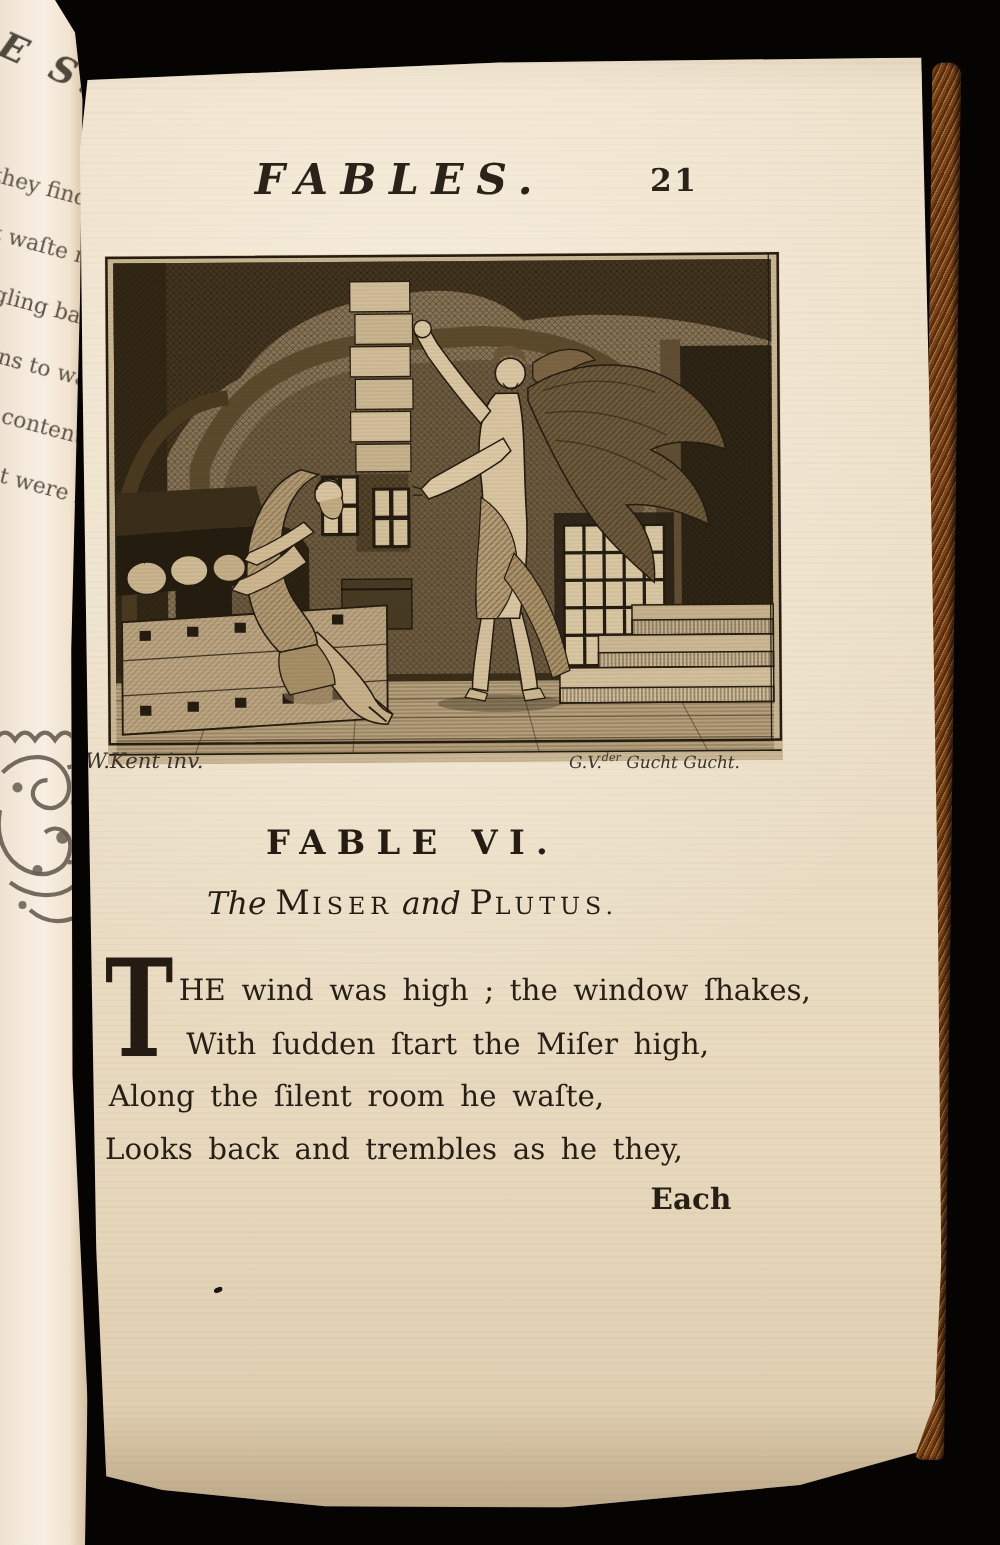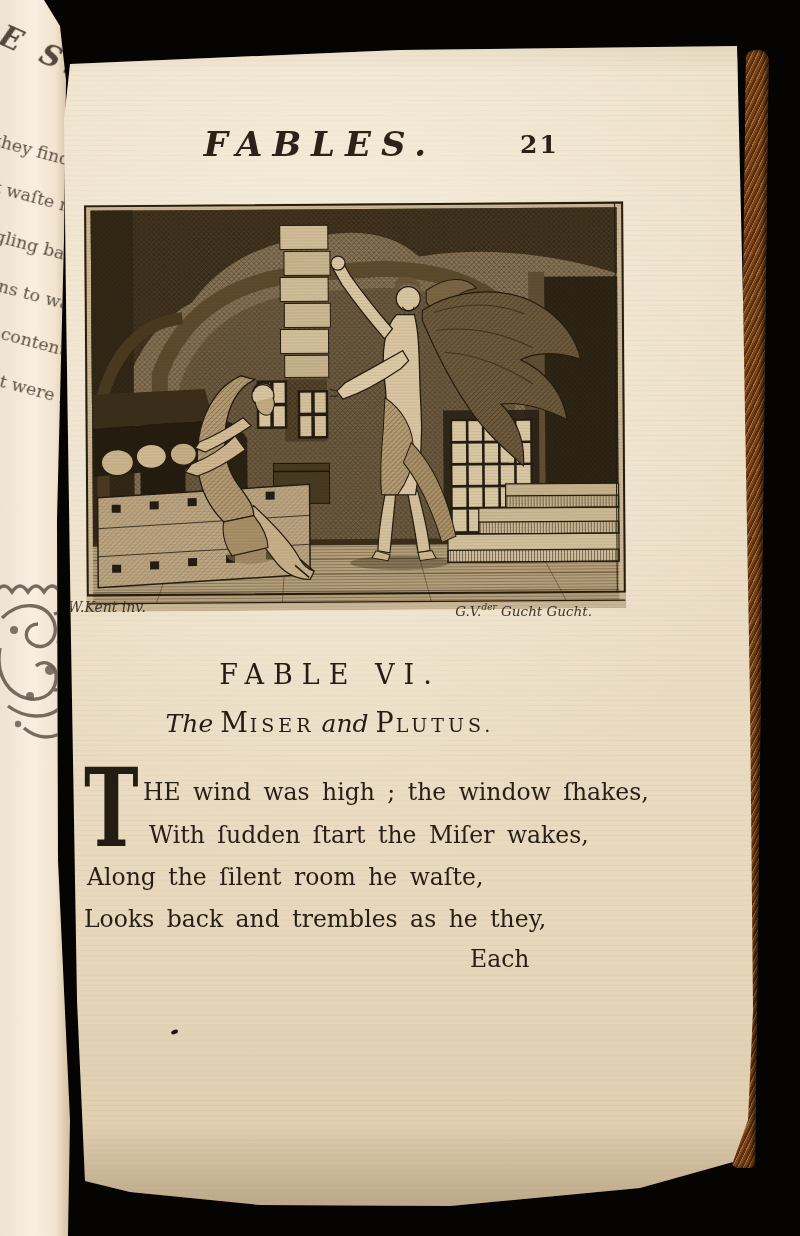--- a/index.html
+++ b/index.html
@@ -41,44 +41,44 @@
       linear-gradient(180deg,#efe3cd 0%,#ecdfc8 40%,#e7d8bd 75%,#dbc9a9 100%);}
 
   .running-head{position:absolute;left:140px;top:124px;width:360px;text-align:center;
     font-style:italic;font-weight:700;font-size:34px;letter-spacing:10px;color:#2b2319;}
   .page-number{position:absolute;left:508px;top:130px;font-weight:700;font-size:25px;
     letter-spacing:2px;color:#2b2319;margin-left:12px;}
 
   .engraving{position:absolute;left:85px;top:203px;width:540px;height:407px;
     transform:rotate(-0.4deg);}
 
-  .credit-left{position:absolute;left:68px;top:599px;font-style:italic;font-size:14px;color:#3c332a;}
+  .credit-left{position:absolute;left:68px;top:599px;font-style:italic;font-size:17px;color:#3c332a;}
   .credit-right{position:absolute;left:360px;top:602px;width:232px;text-align:right;
     font-style:italic;font-size:13.5px;color:#3c332a;}
   .credit-right sup{font-size:9px;}
 
   .fable-number{position:absolute;left:130px;top:659px;width:400px;text-align:center;
-    font-size:27px;font-weight:400;letter-spacing:9px;color:#251d13;}
+    font-size:27px;font-weight:700;letter-spacing:9px;color:#251d13;}
 
   .subtitle{position:absolute;left:90px;top:707px;width:480px;text-align:center;color:#251d13;}
   .subtitle .it{font-style:italic;font-size:25px;margin-top:16px;}
   .subtitle .big{font-size:27px;letter-spacing:2px;}
   .subtitle .sc{font-size:19px;letter-spacing:4px;}
   .subtitle .sp{display:inline-block;width:7px;}
 
   .poem{position:absolute;left:0;top:0;}
   .drop-cap{position:absolute;left:84px;top:766px;font-size:108px;line-height:.78;font-weight:700;
     color:#241c12;transform:scaleX(.68);transform-origin:left top;}
   .pline{position:absolute;white-space:nowrap;font-size:23.5px;word-spacing:5px;color:#261f16;text-align:right;}
   .pl1{left:143px;top:778px;}
   .pl2{left:149px;top:821px;}
   .pl3{left:87px;top:863px;}
   .pl4{left:84px;top:905px;}
-  .catchword{position:absolute;left:470px;top:945px;width:115px;text-align:left;
-    font-size:23.5px;color:#261f16;}
+  .catchword{position:absolute;left:470px;top:945px;width:115px;text-align:right;
+    font-size:23.5px;color:#261f16;font-weight:bold;}
 
   .sig-frag{position:absolute;left:56px;top:948px;width:12px;height:26px;overflow:hidden;
     font-size:22px;color:#3a3126;opacity:.8;}
   .speck{position:absolute;left:171px;top:1030px;width:7px;height:4px;border-radius:60% 40% 50% 50%;
     background:#1c1610;transform:rotate(-20deg);z-index:3;}
 </style>
 </head>
 <body>
 
 <div class="stage">
@@ -269,21 +269,21 @@
 
     <div class="fable-number">FABLE VI.</div>
 
     <div class="subtitle">
       <span class="it">The</span><span class="sp"></span><span class="big">M</span><span class="sc">ISER</span><span class="sp"></span><span class="it">and</span><span class="sp"></span><span class="big">P</span><span class="sc">LUTUS.</span>
     </div>
 
     <div class="poem">
       <div class="drop-cap">T</div>
       <div class="pline pl1">HE wind was high ; the window ſhakes,</div>
-      <div class="pline pl2">With ſudden ſtart the Miſer wakes,</div>
+      <div class="pline pl2">With ſudden ſtart the Miſer high,</div>
       <div class="pline pl3">Along the ſilent room he waſte,</div>
       <div class="pline pl4">Looks back and trembles as he they,</div>
       <div class="catchword">Each</div>
     </div>
 
     <div class="sig-frag">F</div>
     <div class="speck"></div>
   </div>
 
 </div>

